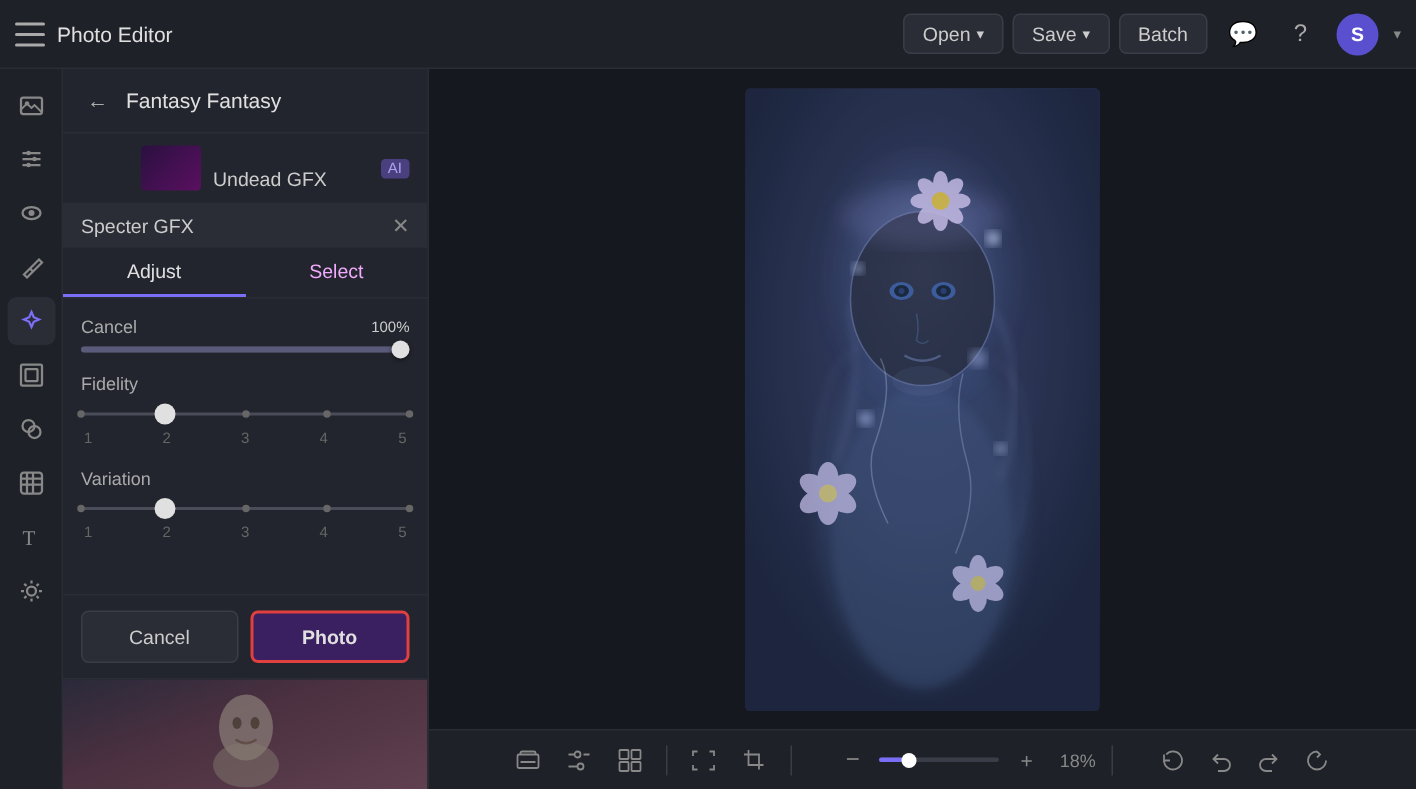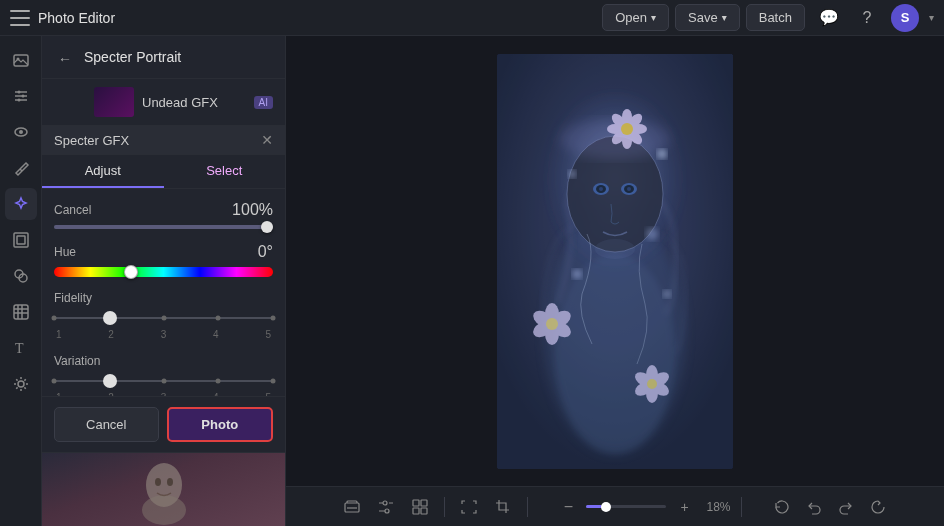--- a/index.html
+++ b/index.html
@@ -10,21 +10,21 @@
       color: #ccc;
       font-family: -apple-system, BlinkMacSystemFont, 'Segoe UI', sans-serif;
       font-size: 13px;
       overflow: hidden;
       display: flex;
       flex-direction: column;
     }
 
     
     .topbar {
-      height: 36px;
+      height: 46px;
       background: #1e2128;
       display: flex;
       align-items: center;
       padding: 0 10px;
       gap: 10px;
       border-bottom: 1px solid #2a2d35;
       flex-shrink: 0;
     }
     .topbar-left {
       display: flex;
@@ -165,21 +165,21 @@
     
     .effect-item {
       padding: 8px 12px;
       display: flex;
       align-items: center;
       justify-content: space-between;
       cursor: pointer;
       border-bottom: 1px solid #2a2d35;
     }
     .effect-item-left {
-      display: flex; align-items: center; gap: 8px; padding-left: 40px;
+      display: flex; align-items: flex-end; gap: 8px; padding-left: 40px;
     }
     .effect-thumb {
       width: 40px; height: 30px;
       background: linear-gradient(135deg, #3a3060, #5a2060);
       border-radius: 3px;
       overflow: hidden;
     }
     .effect-name {
       color: #ccc;
       font-size: 13px;
@@ -239,21 +239,21 @@
       justify-content: space-between;
       align-items: center;
       margin-bottom: 6px;
     }
     .control-label {
       color: #aaa;
       font-size: 12px;
     }
     .control-value {
       color: #ccc;
-      font-size: 16px;
+      font-size: 10px;
     }
 
     
     .slider-track {
       position: relative;
       height: 4px;
       background: #3a3d48;
       border-radius: 2px;
       margin: 4px 0;
     }
@@ -549,21 +549,21 @@
           <circle cx="9" cy="9" r="3"></circle>
           <path d="M9 2v2M9 14v2M2 9h2M14 9h2M4.2 4.2l1.4 1.4M12.4 12.4l1.4 1.4M4.2 13.8l1.4-1.4M12.4 5.6l1.4-1.4"></path>
         </svg>
     </div>
   </div>
 
   <div class="panel">
 
     <div class="panel-header">
       <div class="back-btn">←</div>
-      <span class="panel-title">Specter Portrait</span>
+      <span class="panel-title">Fantasy Fantasy</span>
     </div>
 
     <div class="effect-item">
       <div class="effect-item-left">
         <div class="effect-thumb" style="background: linear-gradient(135deg, #2a1040 0%, #5a1060 100%);"></div>
         <span class="effect-name">Undead GFX</span>
       </div>
       <span class="badge-ai">AI</span>
     </div>
 
@@ -583,31 +583,20 @@
         <div class="control-label-row">
           <span class="control-label">Cancel</span>
           <span class="control-value">100%</span>
         </div>
         <div class="slider-track">
           <div class="slider-fill" style="width:100%;"></div>
           <div class="slider-thumb" style="right:0; left:auto;"></div>
         </div>
       </div>
 
-      <div class="control-row">
-        <div class="control-label-row">
-          <span class="control-label">Hue</span>
-          <span class="control-value">
-            <span>0</span><span>°</span>
-          </span>
-        </div>
-        <div class="hue-track">
-          <div class="hue-thumb" style="left: calc(35% - 7px);"></div>
-        </div>
-      </div>
 
       <div class="control-row">
         <div class="control-label-row">
           <span class="control-label">Fidelity</span>
         </div>
         <div style="position:relative; height:14px; margin:4px 0;">
           <div style="position:absolute; left:0; right:0; top:50%; height:2px; background:#4a4d58; transform:translateY(-50%);"></div>
           <div class="dot" style="left:0%; transform:translateX(-50%) translateY(-50%); top:50%;"></div>
           <div class="dot" style="left:25%; transform:translateX(-50%) translateY(-50%); top:50%;"></div>
           <div class="dot" style="left:50%; transform:translateX(-50%) translateY(-50%); top:50%;"></div>

